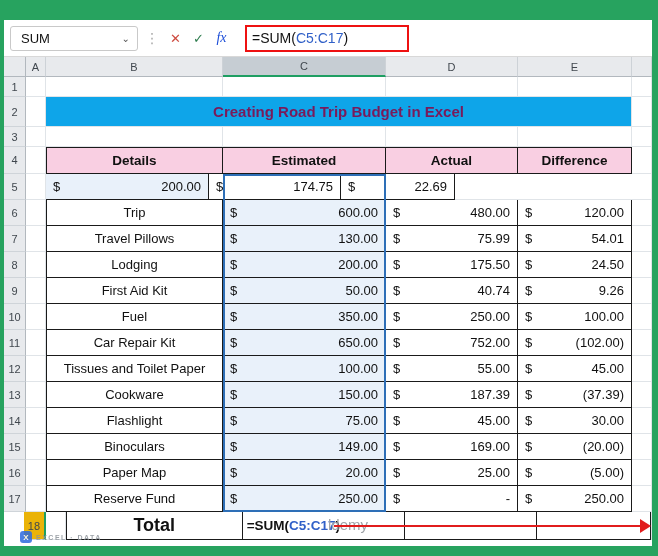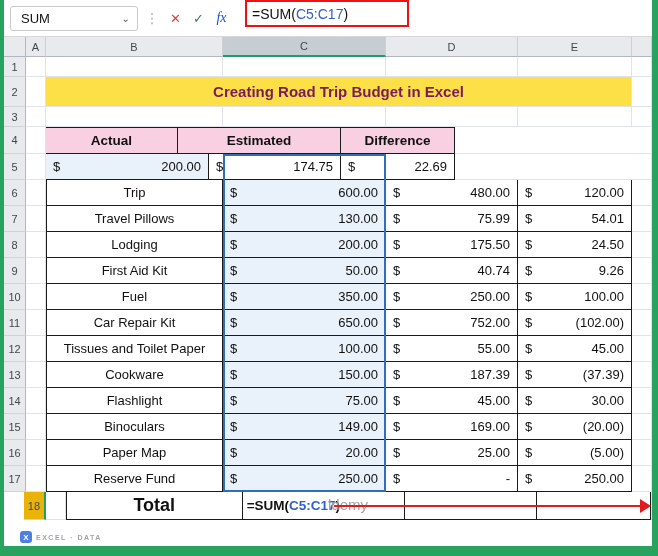--- a/index.html
+++ b/index.html
@@ -1,29 +1,29 @@
 <!DOCTYPE html>
 <html><head>
 <meta charset="utf-8">
 <style>
   html,body{margin:0;padding:0;}
   body{width:658px;height:556px;overflow:hidden;font-family:"Liberation Sans",sans-serif;}
-  .window{width:658px;height:556px;box-sizing:border-box;background:#27a35f;padding:0 6px 10px 4px;}
+  .window{width:658px;height:556px;box-sizing:border-box;background:#27a35f;padding:20px 6px 10px 4px;}
   .inner{width:100%;height:100%;background:#fff;display:flex;flex-direction:column;overflow:hidden;}
 
   
   .fbar{height:36px;min-height:36px;display:flex;align-items:center;background:#fff;border-bottom:1px solid #d8d8d8;padding-left:6px;}
   .namebox{width:128px;height:25px;box-sizing:border-box;border:1px solid #c9c9c9;border-radius:3px;display:flex;align-items:center;justify-content:space-between;padding:0 7px 0 10px;font-size:13px;color:#111;}
   .chev{font-size:10px;color:#555;}
   .dots{color:#a8a8a8;font-size:14px;margin:0 5px 0 7px;}
   .fbtn{width:23px;height:23px;border:none;background:none;display:flex;align-items:center;justify-content:center;padding:0;}
   .fbtn.cancel{color:#ce4a3f;font-size:13px;}
   .fbtn.enter{color:#2f7d4f;font-size:13px;}
   .fbtn.fx{color:#1d4ed8;font-size:14px;font-style:italic;font-family:"Liberation Serif",serif;}
-  .farea{flex:1;height:100%;display:flex;align-items:flex-start;padding-left:12px;}
+  .farea{flex:1;height:100%;display:flex;align-items:center;padding-left:12px;}
   .fbox{width:164px;height:27px;box-sizing:border-box;border:2px solid #ee1111;display:flex;align-items:center;padding:0 8px 0 5px;font-size:14px;color:#111;}
   .ref{color:#3060c8;}
 
   
   .sheet{position:relative;flex:1;background:#fff;overflow:hidden;}
   .hrow{display:flex;height:20px;}
   .corner{width:22px;box-sizing:border-box;background:#e8eaed;border-right:1px solid #b2b8be;border-bottom:1px solid #b2b8be;}
   .chd{box-sizing:border-box;background:#e8eaed;border-right:1px solid #cdd2d7;border-bottom:1px solid #b2b8be;display:flex;align-items:center;justify-content:center;font-size:11px;color:#40474e;}
   .chd.selc{background:#c6cdd3;border-bottom:2px solid #1e9e62;}
   .wA{width:20px;}.wB{width:177px;}.wC{width:163px;}.wD{width:132px;}.wE{width:114px;}.wS{flex:1;}
@@ -32,21 +32,21 @@
   .rh{width:22px;box-sizing:border-box;background:#e8eaed;border-right:1px solid #b2b8be;border-bottom:1px solid #cfd4d9;display:flex;align-items:center;justify-content:center;font-size:11px;color:#40474e;}
   .rh.selr{background:#eab308;border-right:2px solid #1e9e62;margin-left:20px;}
   .cell{box-sizing:border-box;border-right:1px solid #e0e4e8;border-bottom:1px solid #e0e4e8;}
   .tbl{border-right:1px solid #1a1a1a;border-bottom:1px solid #1a1a1a;display:flex;align-items:center;font-size:13px;color:#111;}
   .bl{border-left:1px solid #1a1a1a;}
   .bt{border-top:1px solid #1a1a1a;}
   .th{background:#f9cfe2;font-weight:bold;justify-content:center;font-size:13.5px;}
   .lbl{justify-content:center;text-align:center;}
   .money{justify-content:space-between;padding:0 7px;}
   .fill{background:#e9f1fa;}
-  .titlecell{width:586px;box-sizing:border-box;background:#fde047;display:flex;align-items:center;justify-content:center;font-weight:bold;font-size:15px;color:#7a1a5a;border-right:1px solid #e0e4e8;border-bottom:1px solid #e0e4e8;}
+  .titlecell{width:586px;box-sizing:border-box;background:#0ea5e9;display:flex;align-items:center;justify-content:center;font-weight:bold;font-size:15px;color:#7a1a5a;border-right:1px solid #e0e4e8;border-bottom:1px solid #e0e4e8;}
   .totlbl{font-weight:bold;font-size:18px;}
   .formulacell{font-weight:bold;padding-left:4px;font-size:13.5px;}
 
   
   .range-overlay{position:absolute;left:219px;top:117px;width:163px;height:338px;box-sizing:border-box;border:2px solid #2e6fb7;pointer-events:none;z-index:5;}
   .arrow-line{position:absolute;left:330px;top:468px;width:306px;height:2px;background:#e11c1c;z-index:6;}
   .arrow-head{position:absolute;left:636px;top:462px;width:0;height:0;border-left:11px solid #e11c1c;border-top:7px solid transparent;border-bottom:7px solid transparent;z-index:6;}
   .wm-partial{position:absolute;left:324px;top:459px;font-size:15px;color:#9fa3a8;z-index:4;}
   .wm-logo{position:absolute;left:16px;bottom:3px;display:flex;align-items:center;gap:4px;opacity:.85;z-index:4;}
   .wm-icon{width:12px;height:12px;border-radius:3px;background:#2f6bdf;color:#fff;font-size:8px;font-weight:bold;display:flex;align-items:center;justify-content:center;}
@@ -109,22 +109,23 @@
       <div class="cell wB"></div>
       <div class="cell wC"></div>
       <div class="cell wD"></div>
       <div class="cell wE"></div>
       <div class="cell wS"></div>
     </div>
 
     <div class="row h27">
       <div class="rh">4</div>
       <div class="cell wA"></div>
+      <div class="cell wB tbl th bl bt">Details</div>
+      <div class="cell wC tbl th bt">Estimated</div>
       <div class="cell wD tbl th bt">Actual</div>
-      <div class="cell wC tbl th bt">Estimated</div>
       <div class="cell wE tbl th bt">Difference</div>
       <div class="cell wS"></div>
     </div>
 
     <div class="row h26">
       <div class="rh">5</div>
       <div class="cell wA"></div>
       <div class="cell wC tbl money fill">
             <span>$</span>
             <span>200.00</span>

